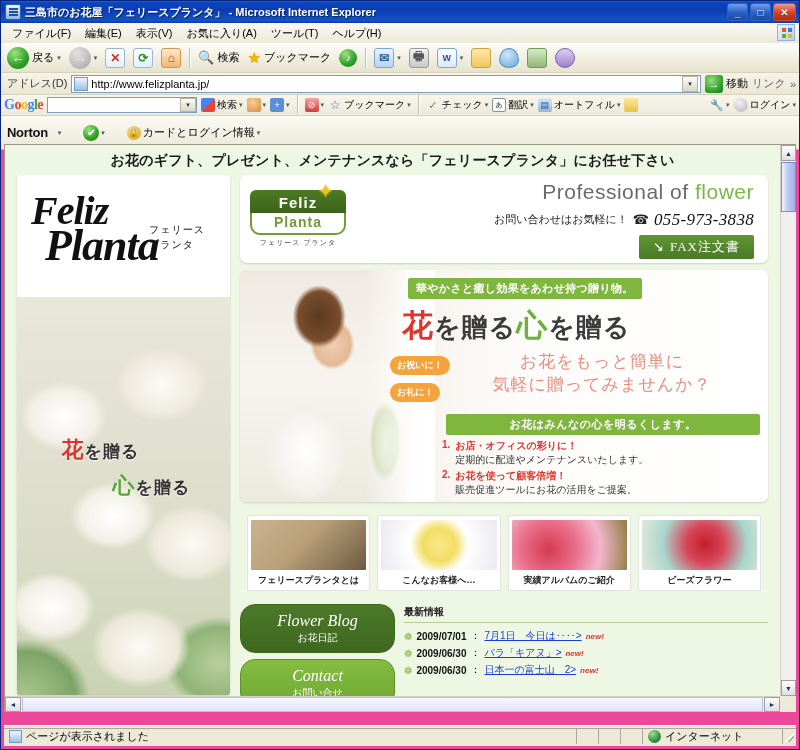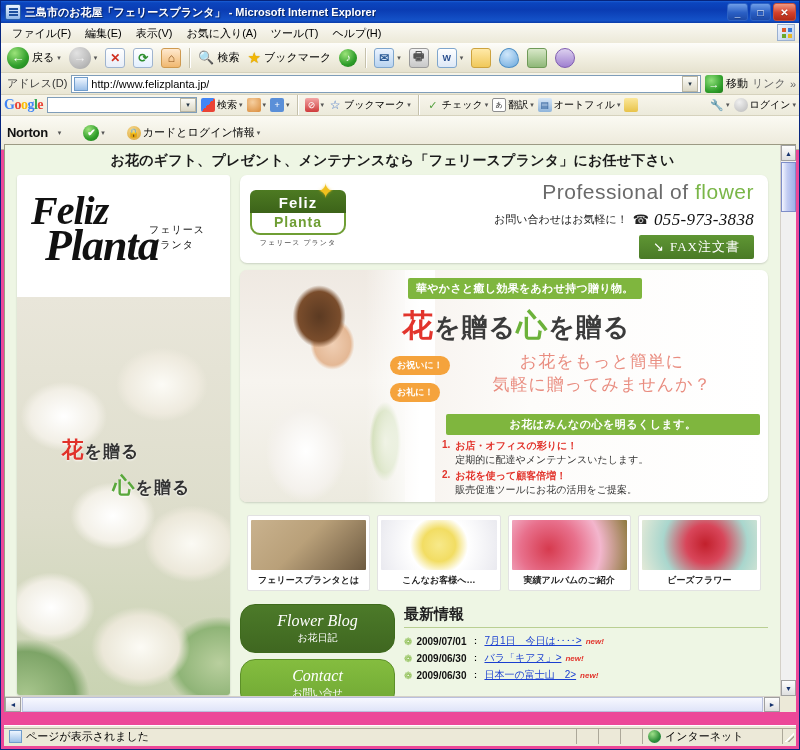--- a/index.html
+++ b/index.html
@@ -284,21 +284,21 @@
   .btn-col { width:155px; flex:none; display:flex; flex-direction:column; gap:6px; }
   .big-btn {
     border-radius:15px; text-align:center; padding:6px 0 7px; color:#fff;
     border:1px solid #3e6a1c;
   }
   .big-btn.dark { background:linear-gradient(180deg,#4c7a29,#3f6720); }
   .big-btn.light { background:linear-gradient(180deg,#84bd3f,#6fa733); border-color:#5d9029; }
   .bb-en { font-family:"Liberation Serif", serif; font-style:italic; font-size:16px; line-height:1.2; }
   .bb-jp { font-size:10px; margin-top:1px; }
   .news-col { flex:1; padding-top:1px; }
-  .news-title { font-size:15px; font-weight:bold; color:#222; padding-bottom:3px; border-bottom:1px solid #b9cf92; }
+  .news-title { font-size:10px; font-weight:bold; color:#222; padding-bottom:3px; border-bottom:1px solid #b9cf92; }
   .news-list { margin-top:6px; }
   .news-item { display:flex; align-items:center; gap:4px; font-size:10px; margin-bottom:3px; white-space:nowrap; }
   .clover { color:#7fb63e; font-size:10px; }
   .news-date { color:#111; font-weight:bold; }
   .news-link { color:#1a3fd0; text-decoration:underline; }
   .news-new { color:#e2342c; font-size:8px; font-weight:bold; font-style:italic; }
 
   
   .vscroll { position:absolute; right:0; top:0; bottom:16px; width:16px; background:#f0f0f0; border-left:1px solid #d4d0c8; }
   .hscroll { position:absolute; left:0; right:16px; bottom:0; height:16px; background:#f0f0f0; border-top:1px solid #d4d0c8; }

